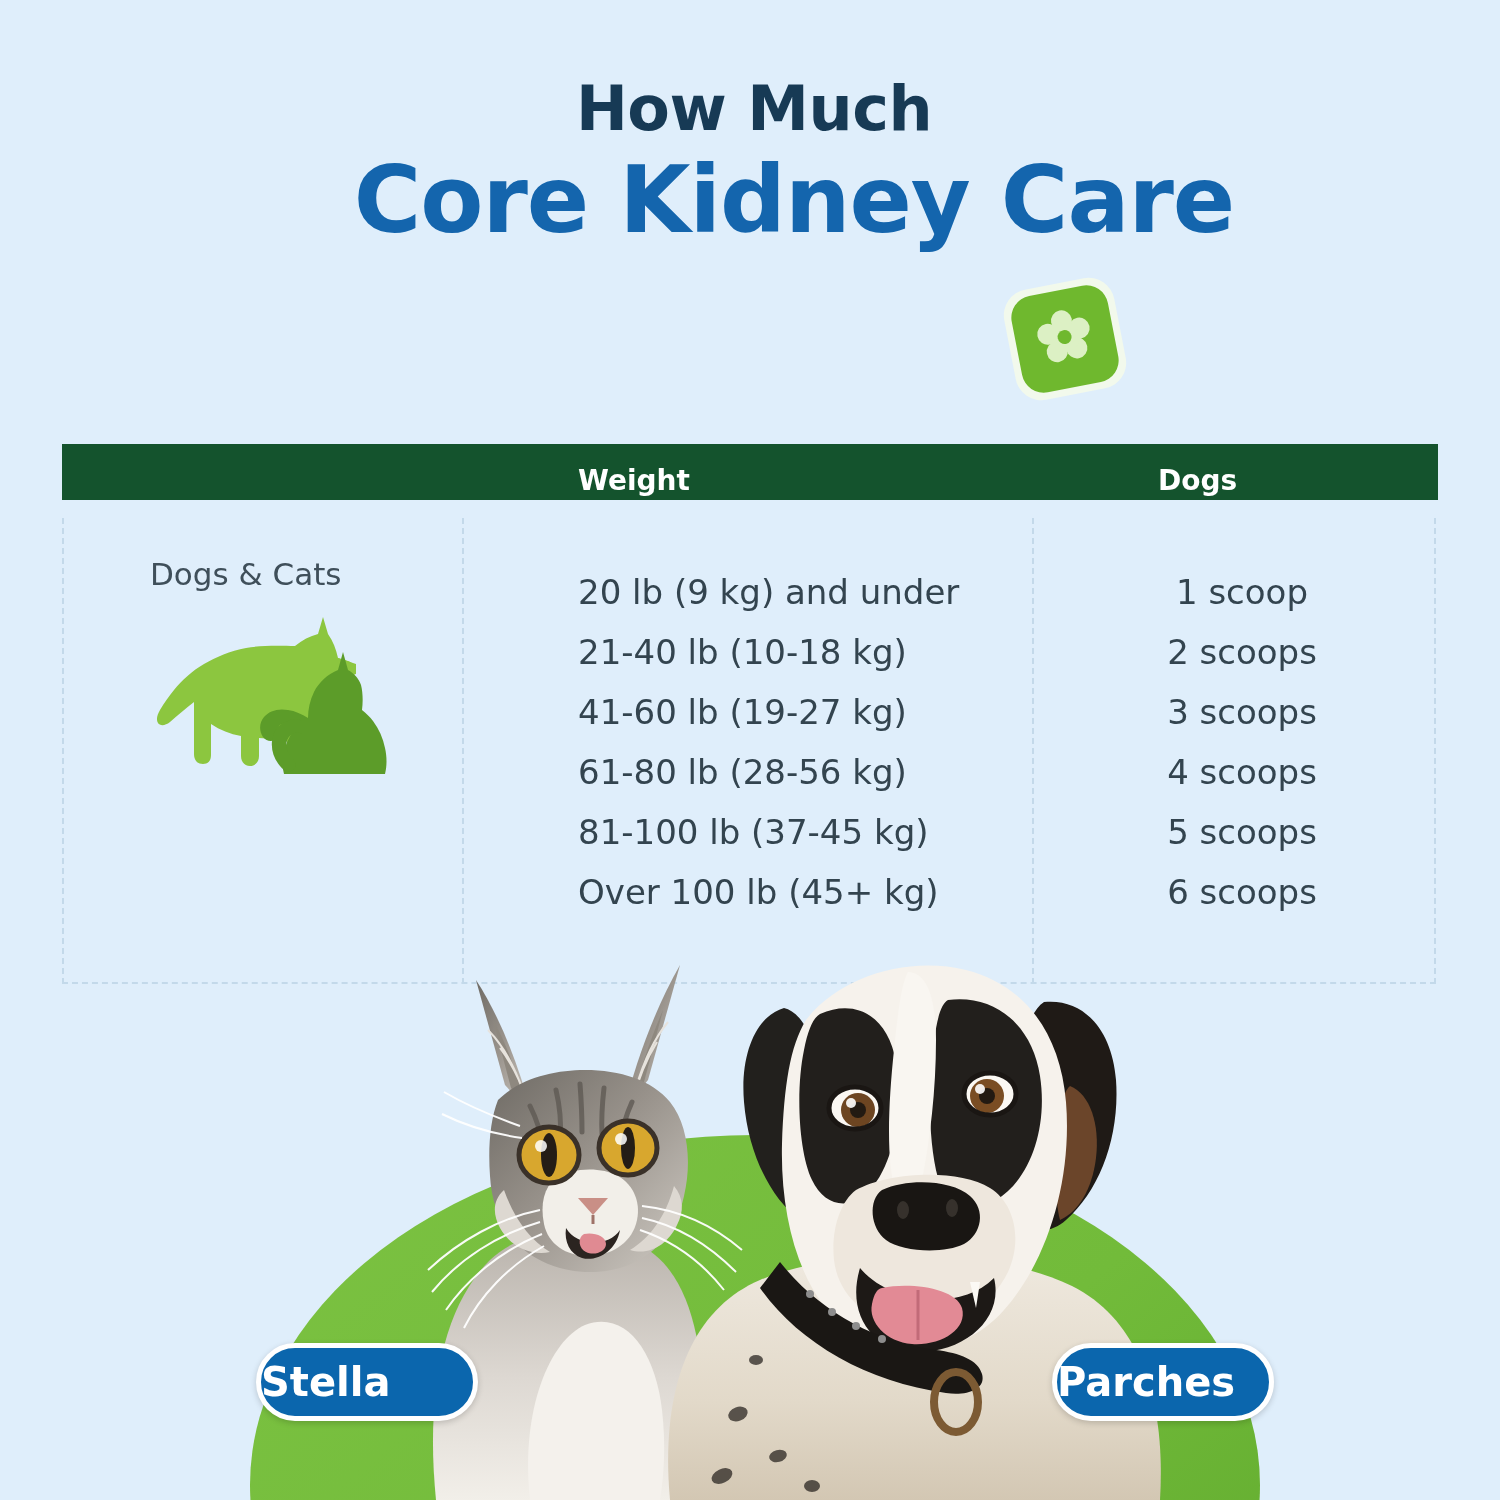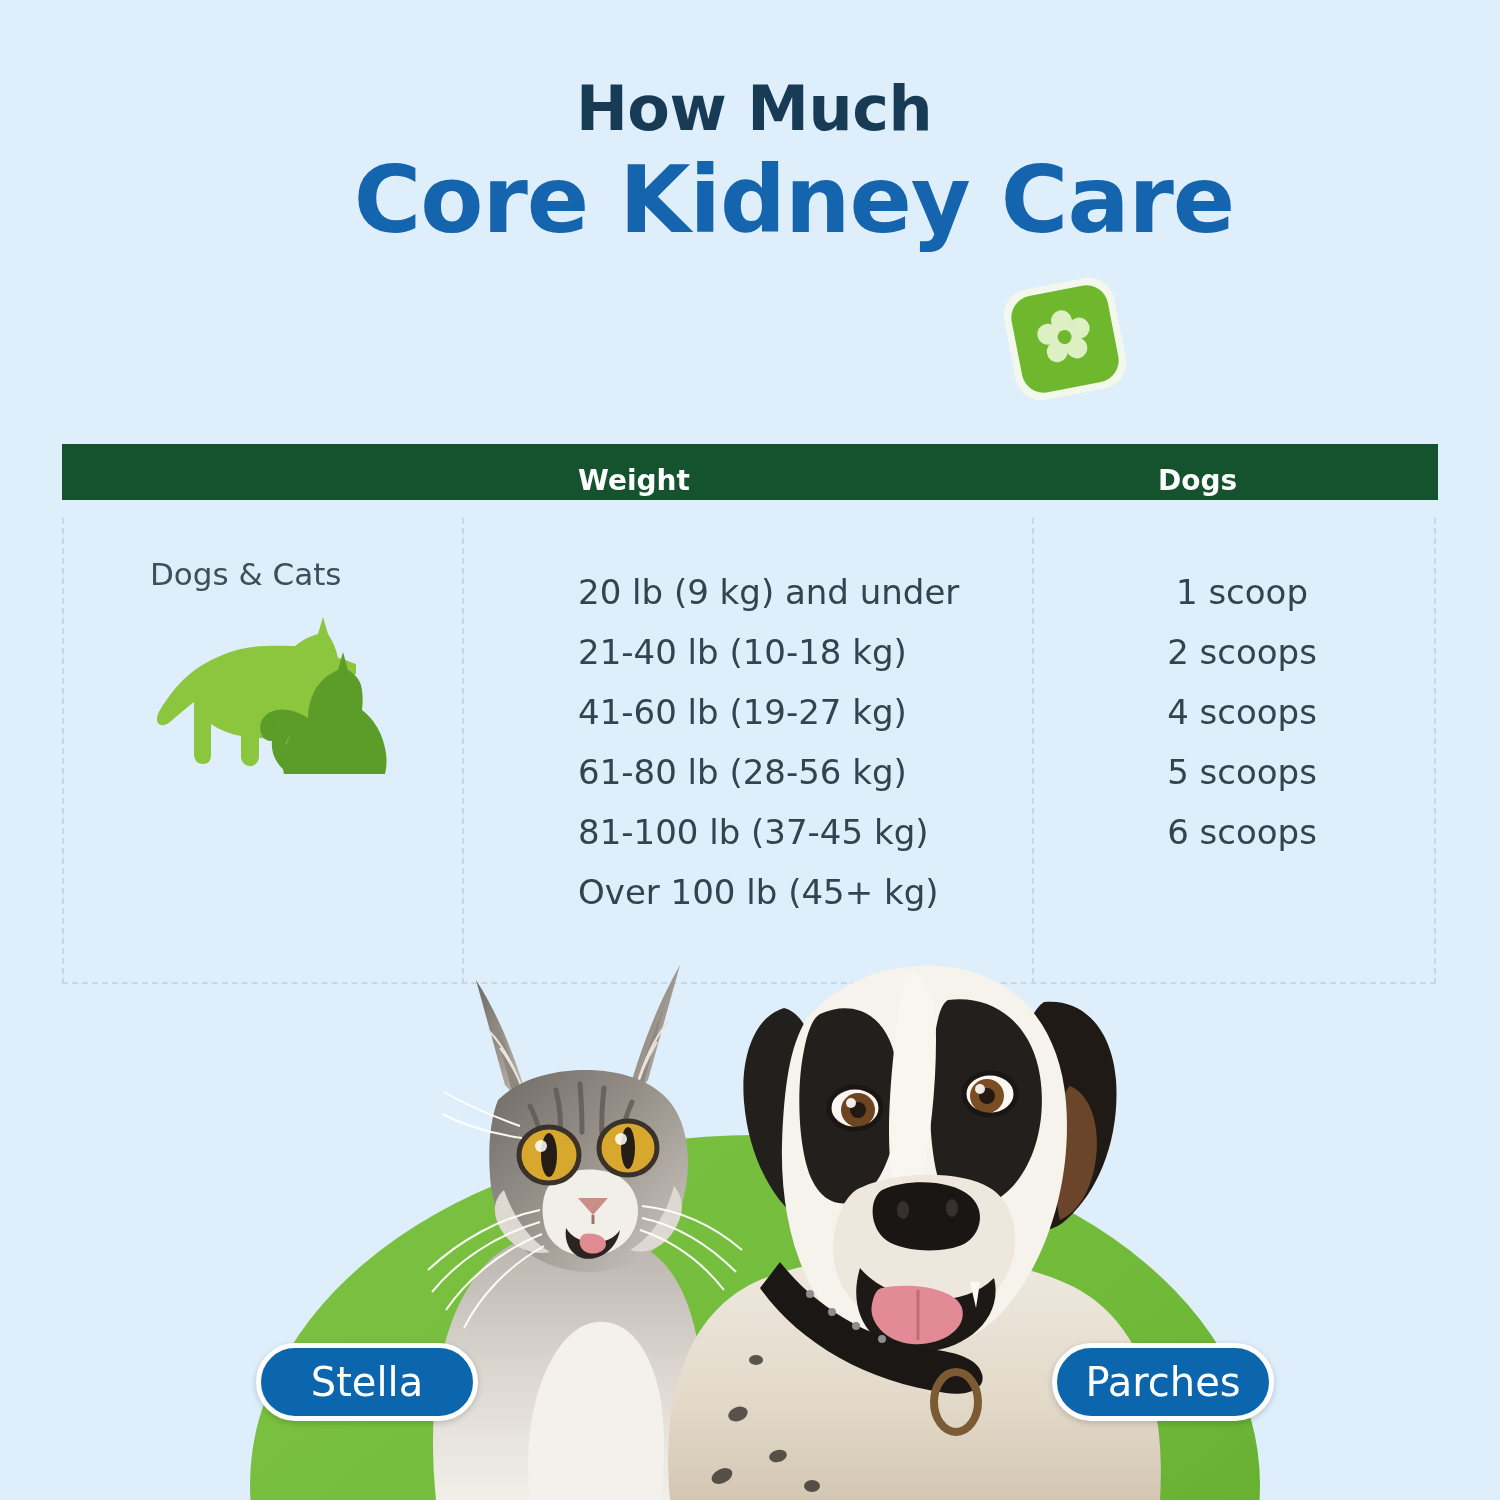--- a/index.html
+++ b/index.html
@@ -213,23 +213,22 @@
   
   .name-badge {
     position: absolute;
     height: 78px;
     border-radius: 40px;
     background: #0b66ad;
     border: 5px solid #ffffff;
     box-sizing: border-box;
     color: #ffffff;
     font-size: 40px;
-    font-weight: 400;
+    font-weight: 700;
     line-height: 68px;
-    text-align: center;
     box-shadow: 0 2px 6px rgba(0,0,0,0.18);
   }
   .badge-stella {
     left: 256px;
     top: 1343px;
     width: 222px;
   }
   .badge-parches {
     left: 1052px;
     top: 1343px;
@@ -311,20 +310,21 @@
     <div class="cell">21-40 lb (10-18 kg)</div>
     <div class="cell">41-60 lb (19-27 kg)</div>
     <div class="cell">61-80 lb (28-56 kg)</div>
     <div class="cell">81-100 lb (37-45 kg)</div>
     <div class="cell">Over 100 lb (45+ kg)</div>
   </div>
 
   <div class="scoop-col">
     <div class="cell">1 scoop</div>
     <div class="cell">2 scoops</div>
+    <div class="cell">3 scoops</div>
     <div class="cell">4 scoops</div>
     <div class="cell">5 scoops</div>
     <div class="cell">6 scoops</div>
   </div>
 </div>
 
 <div class="photo-area">
   <div class="green-blob"></div>
 
   <svg class="cat" viewBox="0 0 400 590">

